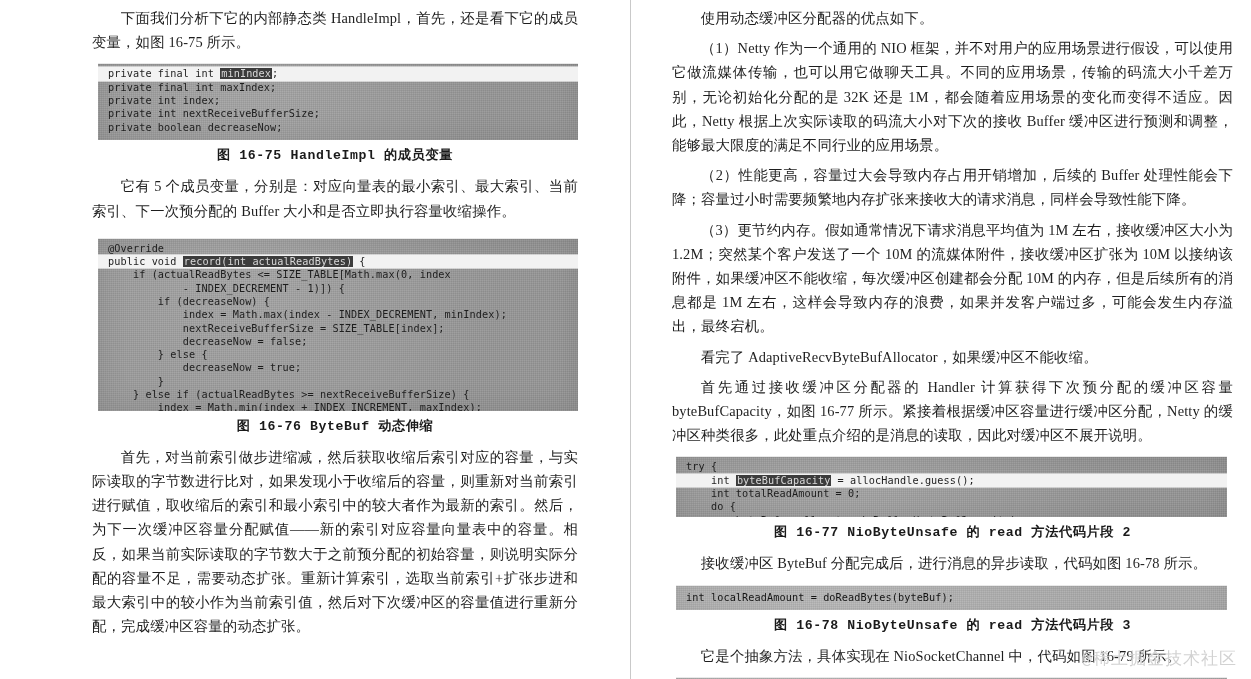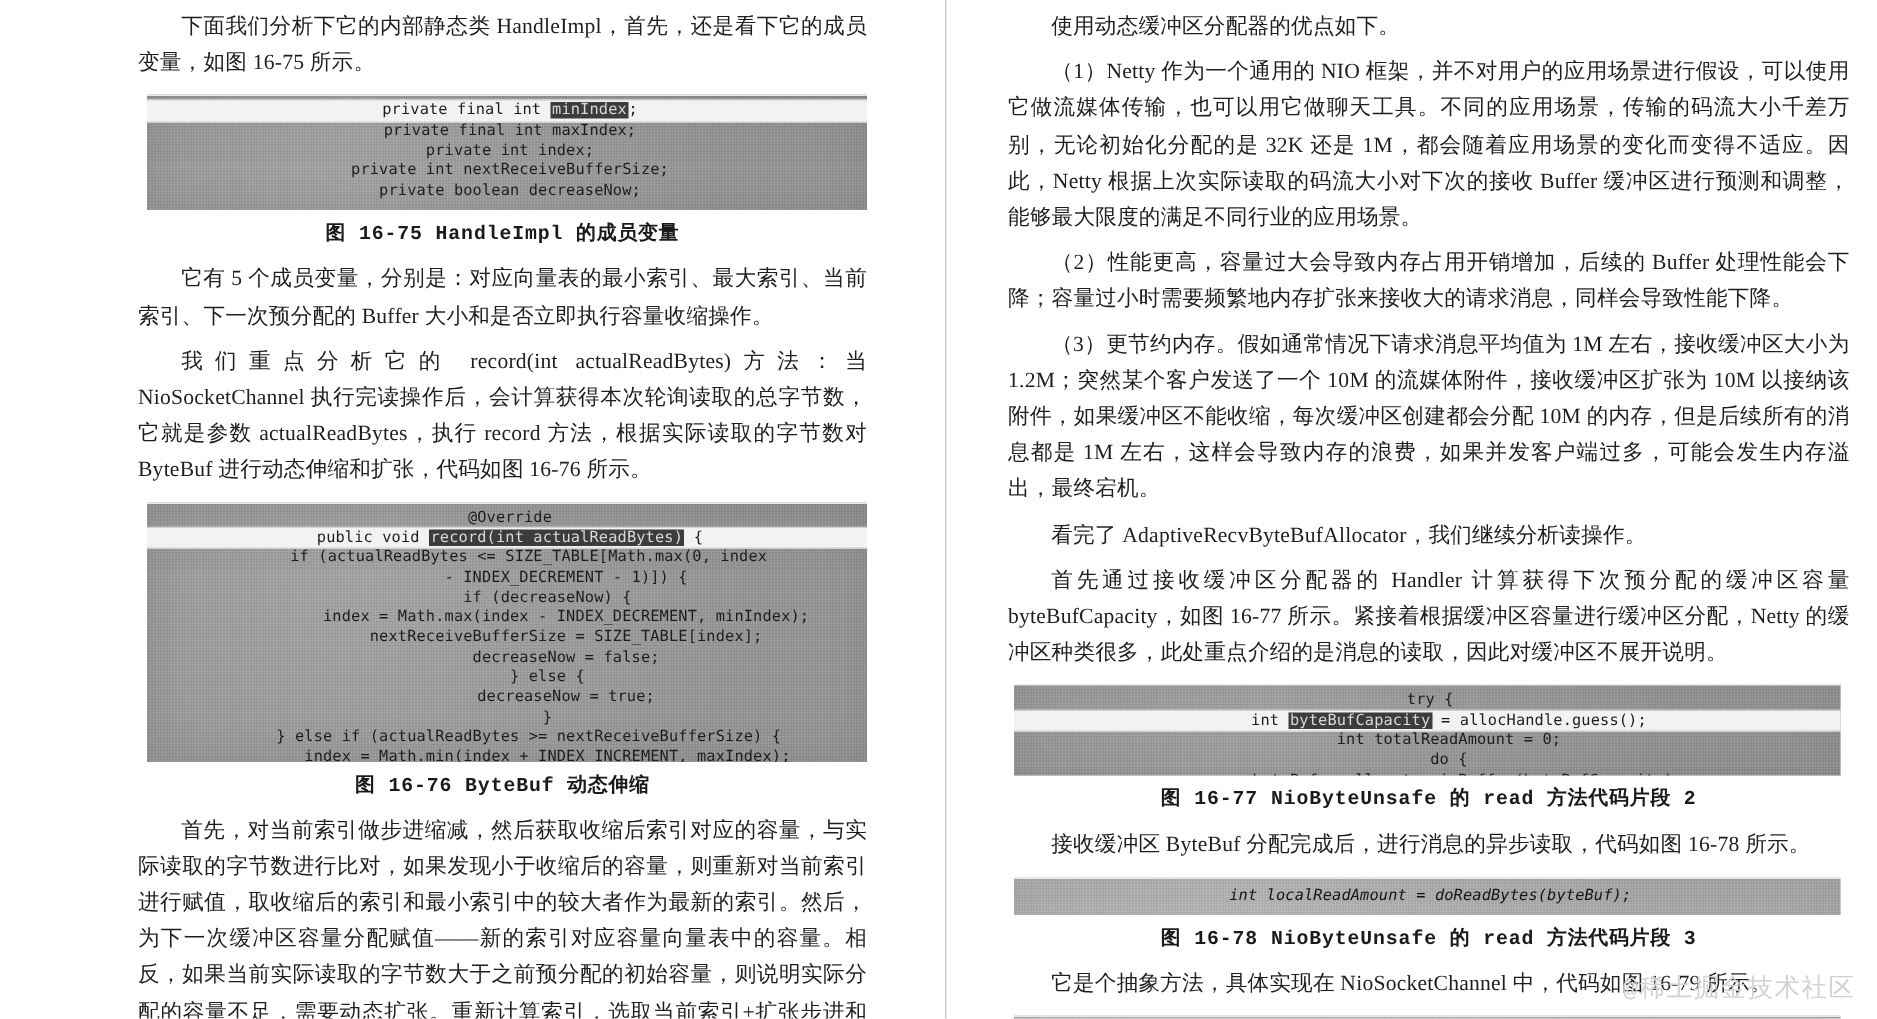--- a/index.html
+++ b/index.html
@@ -88,21 +88,20 @@
     background-image:
       repeating-linear-gradient(0deg, rgba(255,255,255,0.045) 0px, rgba(255,255,255,0.045) 1px, rgba(0,0,0,0.045) 1px, rgba(0,0,0,0.045) 2px),
       repeating-linear-gradient(90deg, rgba(255,255,255,0.05) 0px, rgba(255,255,255,0.05) 1px, rgba(0,0,0,0.04) 1px, rgba(0,0,0,0.04) 2px),
       radial-gradient(circle at 30% 20%, rgba(255,255,255,0.10), rgba(0,0,0,0.05) 70%);
     opacity: 0.85;
   }
   .codeshot .lines {
     position: relative;
     z-index: 2;
     padding: 3px 0 5px 0;
-    text-align: center;
   }
   .codeshot .ln {
     display: block;
     font-size: 10.2px;
     line-height: 13.3px;
     white-space: pre;
     color: #1d1d1d;
     padding: 0 6px 0 10px;
     letter-spacing: 0.1px;
   }
@@ -112,21 +111,21 @@
     box-shadow: 0 0 0 1px rgba(255,255,255,0.55);
   }
   .codeshot .sel {
     background: #3c3c3c;
     color: #d8d8d8;
     padding: 0 1px;
   }
   .codeshot.light {
     background: #b9b9b9;
   }
-  .codeshot.light .ln { color: #141414; font-style: italic; }
+  .codeshot.light .ln { color: #141414; }
 
   
   .cs-1675 { margin-left: 6px; margin-right: 0; height: 76px; }
   .cs-1676 { margin-left: 6px; margin-right: 0; height: 172px; }
   .cs-1677 { margin-left: 4px; margin-right: 6px; height: 60px; }
   .cs-1678 { margin-left: 4px; margin-right: 6px; height: 22px; padding-top: 2px; }
   .cs-1679 { margin-left: 4px; margin-right: 6px; height: 58px; }
 
   
   .watermark {
@@ -157,21 +156,20 @@
         <span class="ln">private int nextReceiveBufferSize;</span>
         <span class="ln">private boolean decreaseNow;</span>
       </div>
     </div>
     <div class="caption">图 16-75   HandleImpl 的成员变量</div>
 
     <div class="gap-m"></div>
     <p class="body">它有 5 个成员变量，分别是：对应向量表的最小索引、最大索引、当前索引、下一次预分配的 Buffer 大小和是否立即执行容量收缩操作。</p>
 
     <div class="gap-s"></div>
-    <p class="body">我们重点分析它的 record(int actualReadBytes)方法：当 NioSocketChannel 执行完读操作后，会计算获得本次轮询读取的总字节数，它就是参数 actualReadBytes，执行 record 方法，根据实际读取的字节数对 ByteBuf 进行动态伸缩和扩张，代码如图 16-76 所示。</p>
 
     <div class="codeshot cs-1676">
       <div class="lines">
         <span class="ln">@Override</span>
         <span class="ln hl"><span>public void <span class="sel">record(int actualReadBytes)</span> {</span></span>
         <span class="ln">    if (actualReadBytes &lt;= SIZE_TABLE[Math.max(0, index</span>
         <span class="ln">            - INDEX_DECREMENT - 1)]) {</span>
         <span class="ln">        if (decreaseNow) {</span>
         <span class="ln">            index = Math.max(index - INDEX_DECREMENT, minIndex);</span>
         <span class="ln">            nextReceiveBufferSize = SIZE_TABLE[index];</span>
@@ -196,21 +194,21 @@
   <div class="col col-right">
 
     <p class="body">使用动态缓冲区分配器的优点如下。</p>
     <div class="gap-s"></div>
     <p class="body">（1）Netty 作为一个通用的 NIO 框架，并不对用户的应用场景进行假设，可以使用它做流媒体传输，也可以用它做聊天工具。不同的应用场景，传输的码流大小千差万别，无论初始化分配的是 32K 还是 1M，都会随着应用场景的变化而变得不适应。因此，Netty 根据上次实际读取的码流大小对下次的接收 Buffer 缓冲区进行预测和调整，能够最大限度的满足不同行业的应用场景。</p>
     <div class="gap-s"></div>
     <p class="body">（2）性能更高，容量过大会导致内存占用开销增加，后续的 Buffer 处理性能会下降；容量过小时需要频繁地内存扩张来接收大的请求消息，同样会导致性能下降。</p>
     <div class="gap-s"></div>
     <p class="body">（3）更节约内存。假如通常情况下请求消息平均值为 1M 左右，接收缓冲区大小为 1.2M；突然某个客户发送了一个 10M 的流媒体附件，接收缓冲区扩张为 10M 以接纳该附件，如果缓冲区不能收缩，每次缓冲区创建都会分配 10M 的内存，但是后续所有的消息都是 1M 左右，这样会导致内存的浪费，如果并发客户端过多，可能会发生内存溢出，最终宕机。</p>
     <div class="gap-s"></div>
-    <p class="body">看完了 AdaptiveRecvByteBufAllocator，我们继续分析读操作。</p>
+    <p class="body">看完了 AdaptiveRecvByteBufAllocator，如果缓冲区不能收缩。</p>
     <div class="gap-s"></div>
     <p class="body">首先通过接收缓冲区分配器的 Handler 计算获得下次预分配的缓冲区容量 byteBufCapacity，如图 16-77 所示。紧接着根据缓冲区容量进行缓冲区分配，Netty 的缓冲区种类很多，此处重点介绍的是消息的读取，因此对缓冲区不展开说明。</p>
 
     <div class="codeshot cs-1677">
       <div class="lines">
         <span class="ln">try {</span>
         <span class="ln hl"><span>    int <span class="sel">byteBufCapacity</span> = allocHandle.guess();</span></span>
         <span class="ln">    int totalReadAmount = 0;</span>
         <span class="ln">    do {</span>
         <span class="ln">        byteBuf = allocator.ioBuffer(byteBufCapacity);</span>

